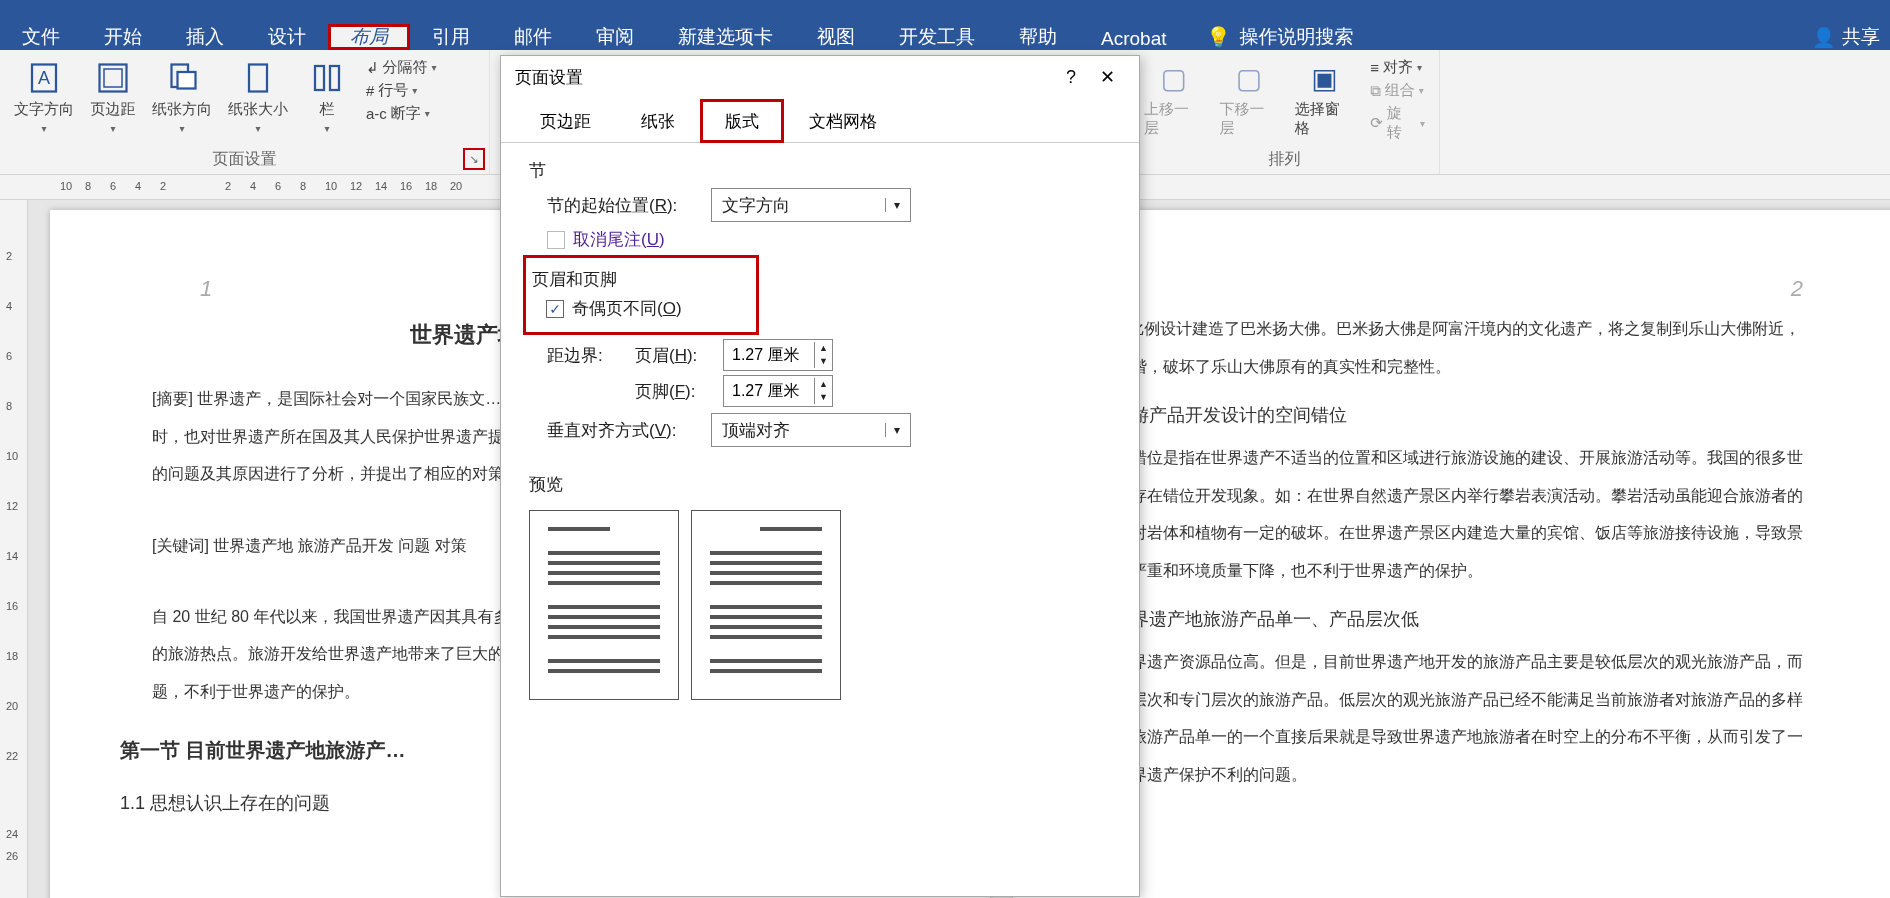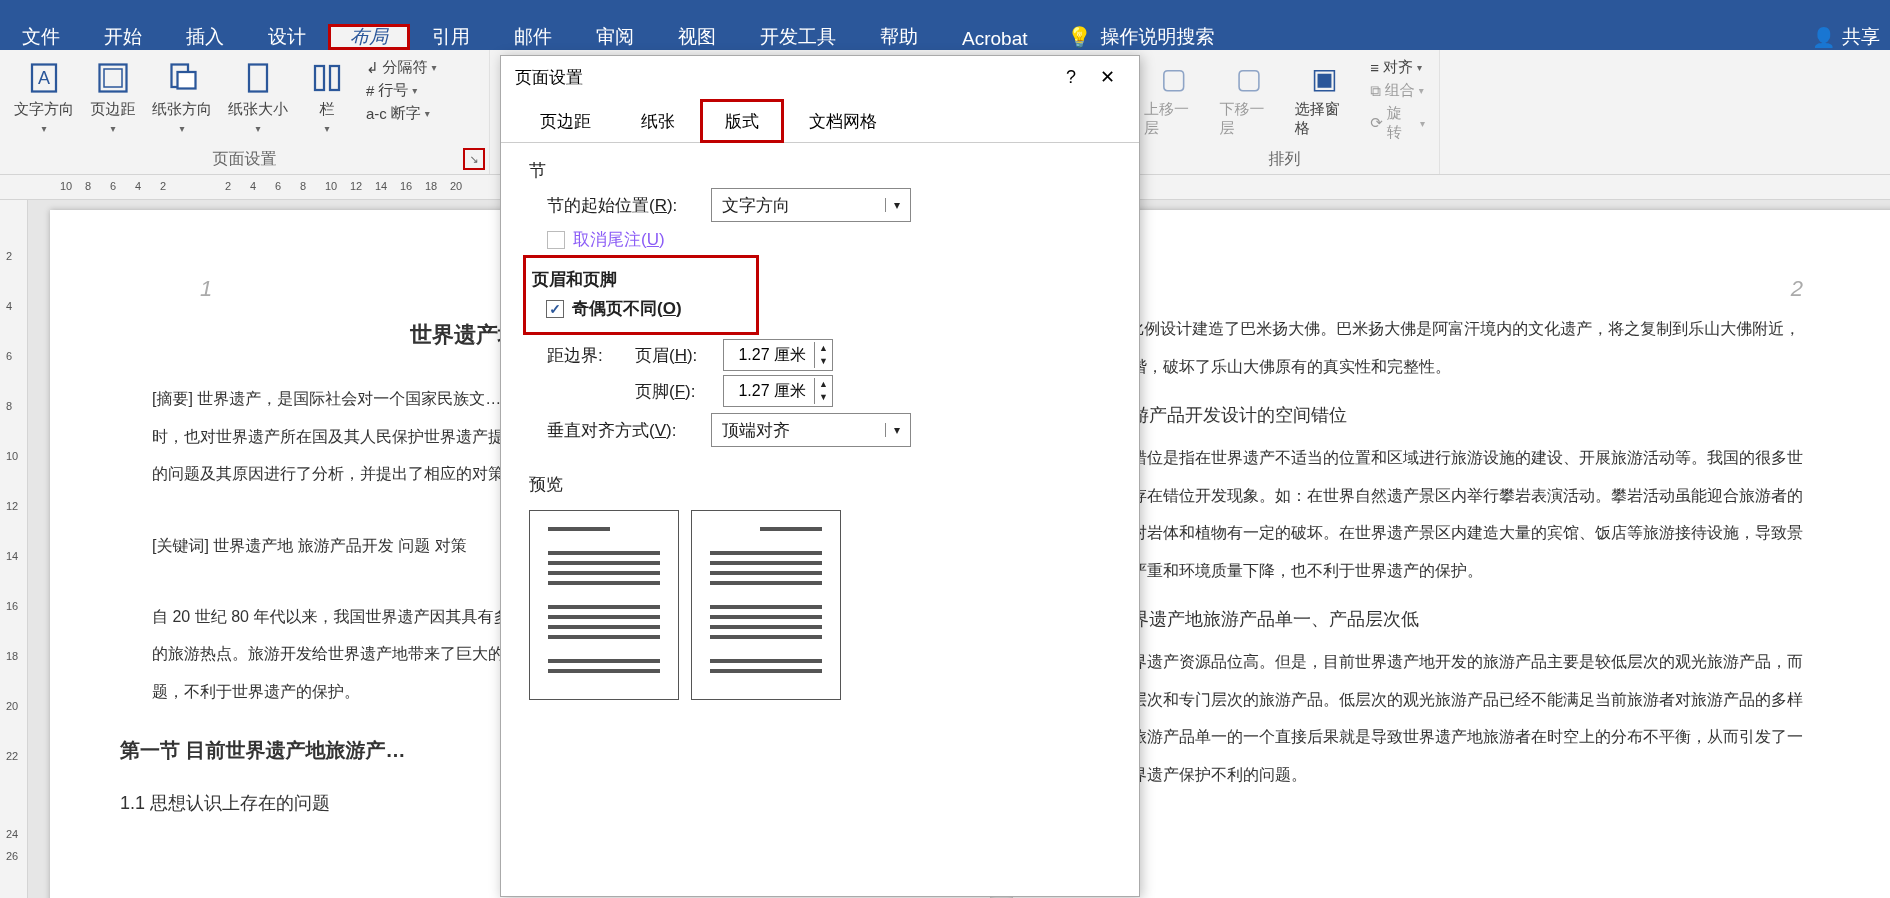--- a/index.html
+++ b/index.html
@@ -58,24 +58,24 @@
   .dialog-tabs .dtab.hl { outline: 3px solid #c00000; outline-offset: -3px; }
   .dialog-body { flex: 1; padding: 12px 28px; font-size: 17px; color: #222; }
   .grp-label { margin-top: 4px; margin-bottom: 6px; }
   .field-row { display: flex; align-items: center; margin: 6px 0 6px 18px; gap: 14px; }
   .field-row label { min-width: 150px; }
   .select { display: inline-flex; align-items: center; border: 1px solid #888; height: 34px; padding: 0 10px; min-width: 200px; justify-content: space-between; cursor: pointer; background: #fff; }
   .select .sel-arrow { border-left: 1px solid #888; padding-left: 8px; font-size: 12px; }
   .chk { display: flex; align-items: center; gap: 8px; margin: 4px 0 4px 18px; }
   .chk .box { width: 18px; height: 18px; border: 1px solid #666; display: flex; align-items: center; justify-content: center; font-size: 14px; color: #2b579a; }
   .chk.disabled .box { border-color: #bbb; }
-  .chk.disabled { color: #8b5cf6; }
-  .hl-box { border: 3px solid #c00000; padding: 6px 4px 8px 2px; margin-top: 0; margin-left: -6px; width: 236px; font-weight: bold; }
+  .chk.disabled { color: #4c1d95; }
+  .hl-box { border: 3px solid #c00000; padding: 6px 4px 8px 2px; margin-top: 0; margin-left: -6px; width: 236px; }
   .spinner { display: inline-flex; align-items: center; border: 1px solid #888; height: 32px; }
-  .spinner input { border: none; width: 90px; padding: 0 8px; font-size: 16px; height: 100%; outline: none; text-align: right; }
+  .spinner input { border: none; width: 90px; padding: 0 8px; font-size: 16px; height: 100%; outline: none; text-align: left; }
   .spinner .spins { display: flex; flex-direction: column; border-left: 1px solid #888; }
   .spinner .spins div { font-size: 9px; padding: 0 4px; cursor: pointer; line-height: 1.4; }
   .hf-row { display: flex; align-items: center; gap: 18px; margin: 4px 0 4px 18px; }
   .hf-row .lbl { min-width: 70px; }
   .hf-row .lbl2 { min-width: 70px; }
   .preview-label { margin-top: 26px; }
   .preview-area { display: flex; gap: 12px; margin-top: 14px; }
   .preview-page { width: 150px; height: 190px; border: 1px solid #555; padding: 16px 18px; display: flex; flex-direction: column; gap: 6px; }
   .preview-page .line { height: 4px; background: #555; }
   .preview-page .line.short { width: 55%; }
@@ -88,20 +88,21 @@
 
 <div class="menubar">
   <div class="tab">文件</div>
   <div class="tab">开始</div>
   <div class="tab">插入</div>
   <div class="tab">设计</div>
   <div class="tab active highlighted">布局</div>
   <div class="tab">引用</div>
   <div class="tab">邮件</div>
   <div class="tab">审阅</div>
+  <div class="tab">新建选项卡</div>
   <div class="tab">视图</div>
   <div class="tab">开发工具</div>
   <div class="tab">帮助</div>
   <div class="tab">Acrobat</div>
   <div class="search-wrap">
     <span class="bulb-icon">💡</span>
     <span>操作说明搜索</span>
   </div>
   <div class="spacer"></div>
   <div class="share">

